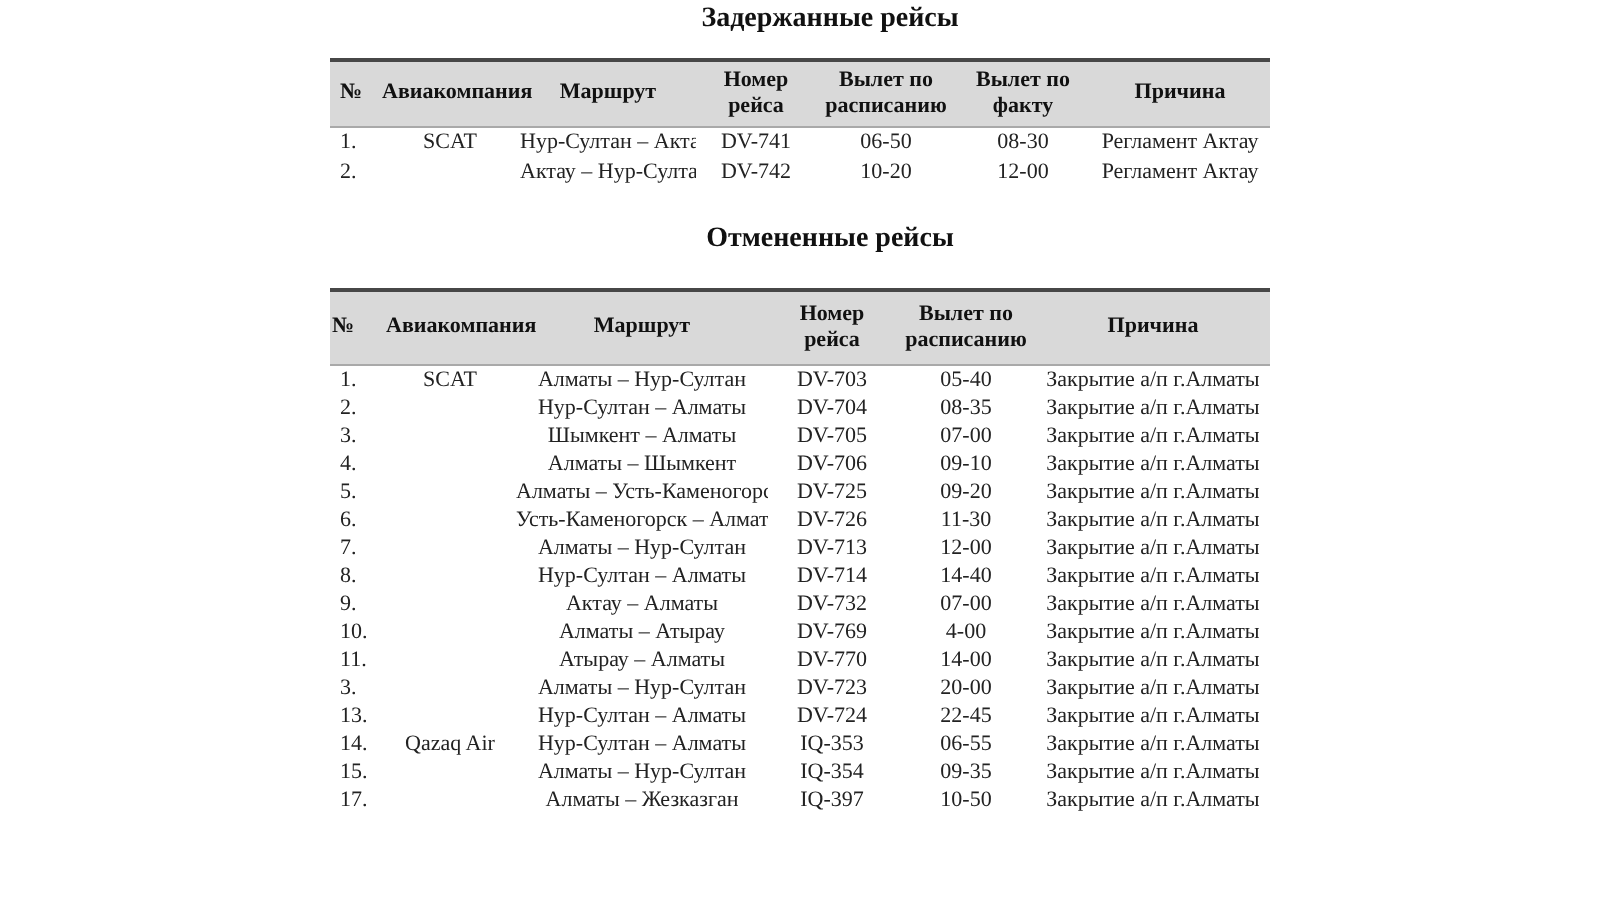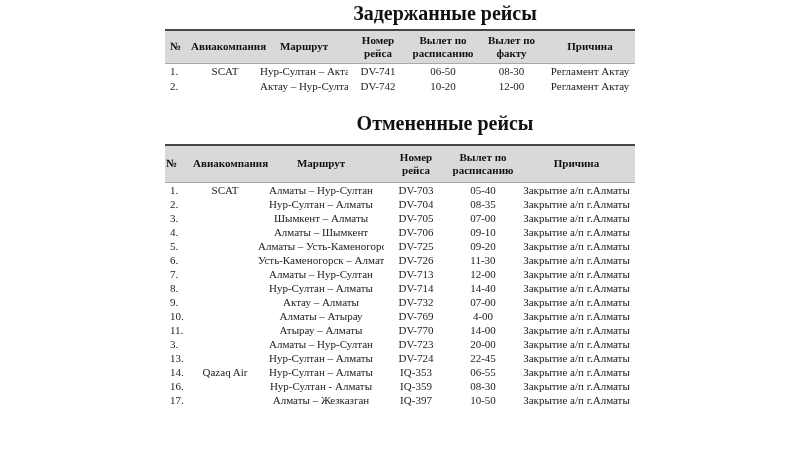--- a/index.html
+++ b/index.html
@@ -1,23 +1,23 @@
 <!DOCTYPE html>
 <html><head>
 <meta charset="utf-8">
 <style>
   * { margin:0; padding:0; box-sizing:border-box; }
   html,body { width:800px; height:451px; background:#ffffff; overflow:hidden; }
   body { font-family:"Liberation Serif", serif; color:#1a1a1a; position:relative; }
 
   .doc-title {
     position:absolute;
-    left:445px;
+    left:415px;
     transform:translateX(-50%);
-    font-size:20px;
+    font-size:14px;
     font-weight:bold;
     white-space:nowrap;
     color:#111111;
   }
   #delayed-title   { top:2px; }
   #cancelled-title { top:112px; }
 
   table {
     position:absolute;
     left:165px;
@@ -233,25 +233,25 @@
       </tr>
       <tr>
         <td>14.</td>
         <td>Qazaq Air</td>
         <td>Нур-Султан – Алматы</td>
         <td>IQ-353</td>
         <td>06-55</td>
         <td>Закрытие а/п г.Алматы</td>
       </tr>
       <tr>
-        <td>16.</td>
-        <td></td>
-        <td>Нур-Султан - Алматы</td>
-        <td>IQ-359</td>
-        <td>08-30</td>
+        <td>15.</td>
+        <td></td>
+        <td>Алматы – Нур-Султан</td>
+        <td>IQ-354</td>
+        <td>09-35</td>
         <td>Закрытие а/п г.Алматы</td>
       </tr>
       <tr>
         <td>17.</td>
         <td></td>
         <td>Алматы – Жезказган</td>
         <td>IQ-397</td>
         <td>10-50</td>
         <td>Закрытие а/п г.Алматы</td>
       </tr>

